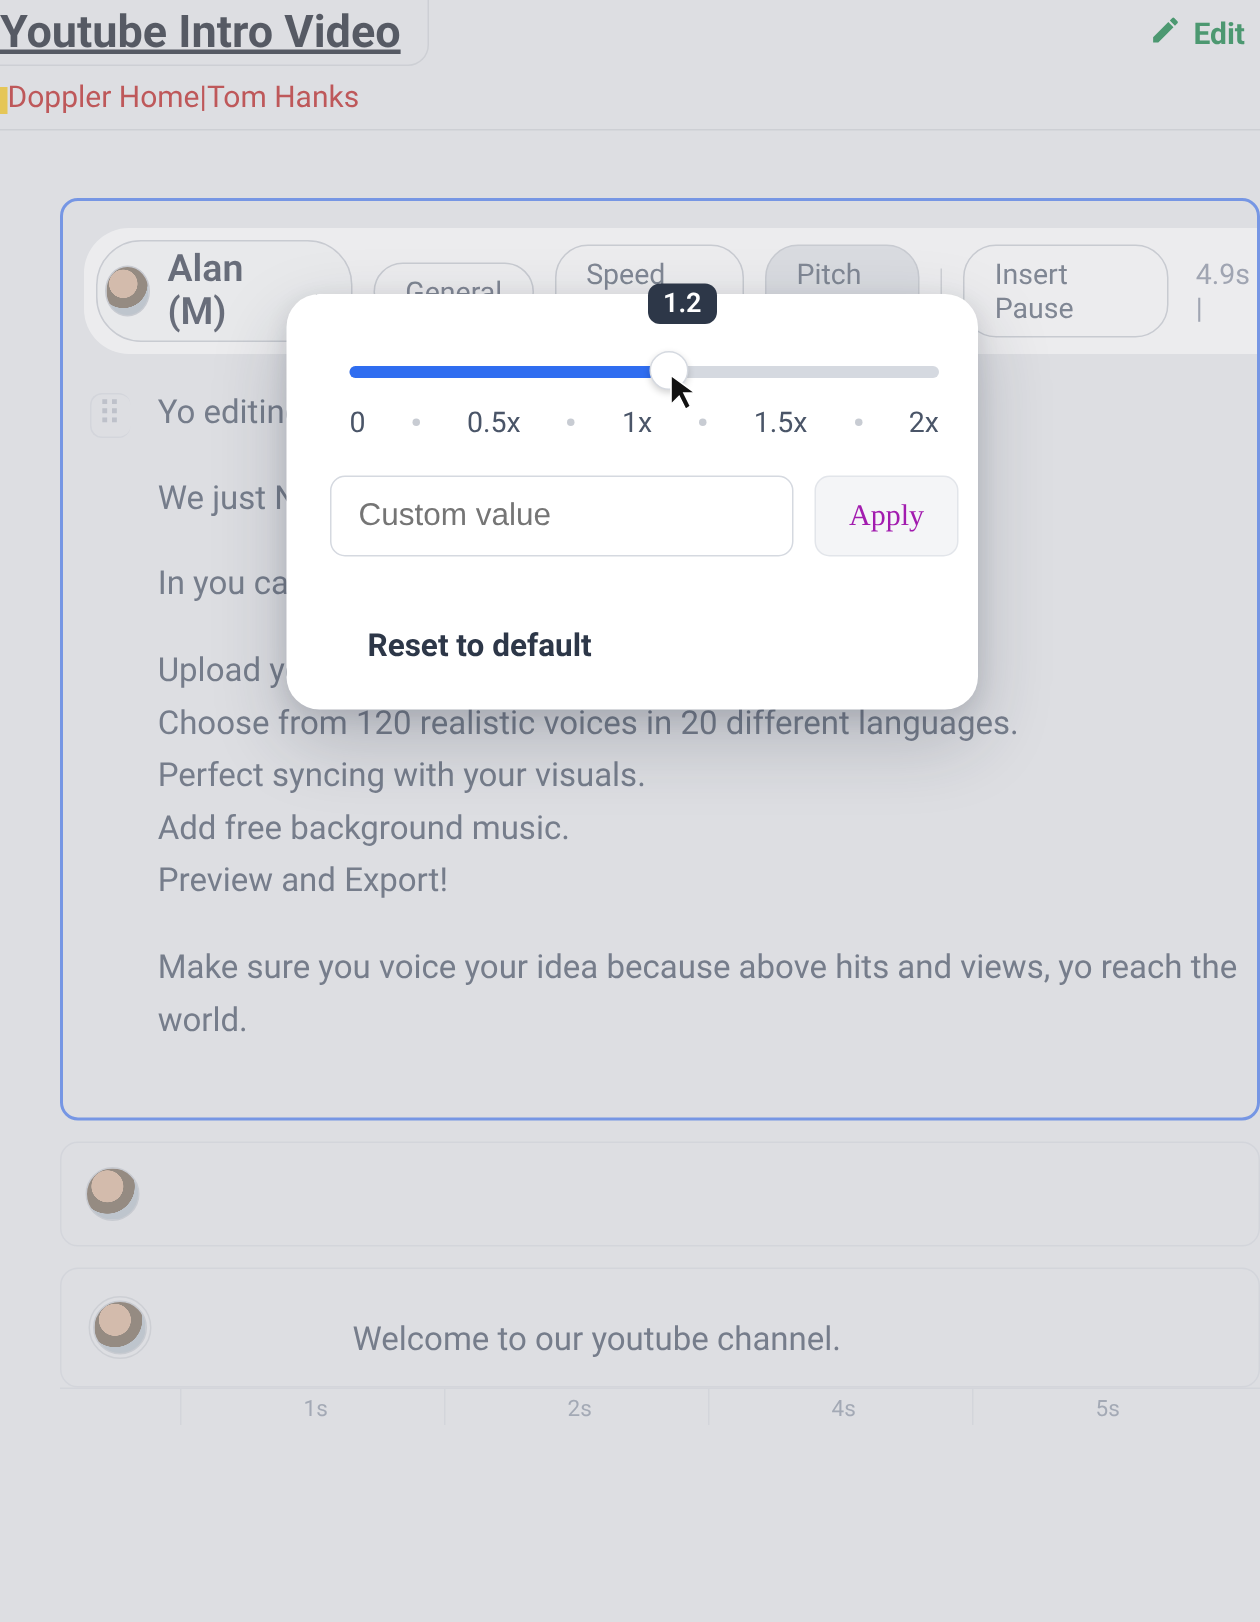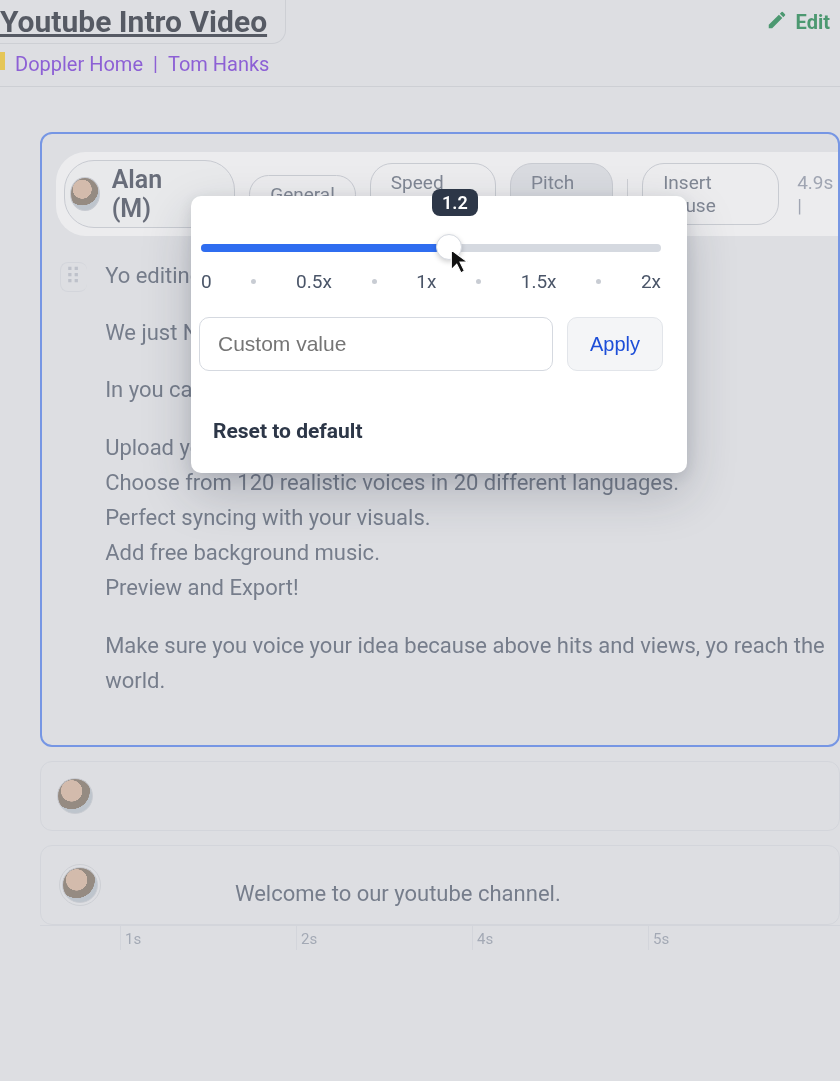--- a/index.html
+++ b/index.html
@@ -45,24 +45,23 @@
   align-items: center;
   gap: 8px;
   color: #0a7f3f;
   font-weight: 700;
   font-size: 20px;
 }
 .edit-btn svg { width: 22px; height: 22px; fill: #0a7f3f; }
 .breadcrumb {
   padding: 8px 0 0 0;
   font-size: 20px;
-  color: #6d28d9;
-  display: flex;
-  align-items: flex-start;
-  gap: 10px;
+  color: #b91c1c;
+  display: flex;
+  align-items: flex-end;
 }
 .crumb-bar {
   width: 5px; height: 18px; background: #f5c518; display: inline-block;
 }
 .main-block {
   margin: 45px 0 0 40px;
   border: 2px solid #4a7cf0;
   border-radius: 12px;
   padding: 18px 0 25px 18px;
   background: #e8eaed;
@@ -152,33 +151,34 @@
   font-size: 15px;
   color: #9099a8;
   border-top: 1px solid #d9dce2;
 }
 .tick {
   flex: 0 0 auto;
   width: 176px;
   border-left: 1px solid #d9dce2;
   padding: 4px 0 0 4px;
   height: 24px;
+  text-align: center;
 }
 .tick:first-child { border-left: none; width: 80px; }
 
 
 .popover {
   position: absolute;
   left: 191px;
   top: 196px;
-  width: 496px;
-  background: #fff;
-  border-radius: 10px;
+  width: 461px;
+  background: #fff;
+  border-radius: 22px;
   box-shadow: 0 20px 50px rgba(30,40,60,0.22), 0 4px 14px rgba(30,40,60,0.12);
-  padding: 30px 24px 30px 8px;
+  padding: 30px 24px 30px 40px;
   z-index: 10;
 }
 .tooltip {
   position: absolute;
   top: -7px;
   left: 241px;
   background: #2d3748;
   color: #fff;
   font-size: 18px;
   font-weight: 600;
@@ -237,25 +237,26 @@
   border: 1px solid #d5d9e0;
   border-radius: 10px;
   padding: 14px 18px;
   font-size: 21px;
   color: #8a92a3;
   background: #fff;
 }
 .apply-btn {
   border: 1px solid #e2e5ea;
   background: #f4f5f7;
-  color: #1d4ed8;
+  color: #a21caf;
   border-radius: 10px;
   padding: 14px 22px;
   font-size: 20px;
   font-weight: 500;
+  font-family: Liberation Serif, serif;
 }
 .reset {
   margin-top: 48px;
   font-size: 21px;
   font-weight: 700;
   color: #2d3748;
   padding-left: 14px;
 }
 </style>
 </head>

